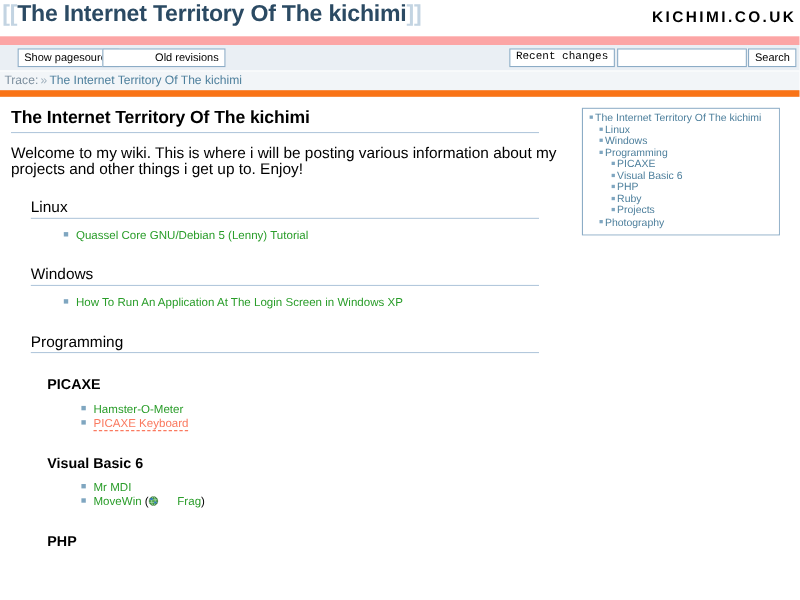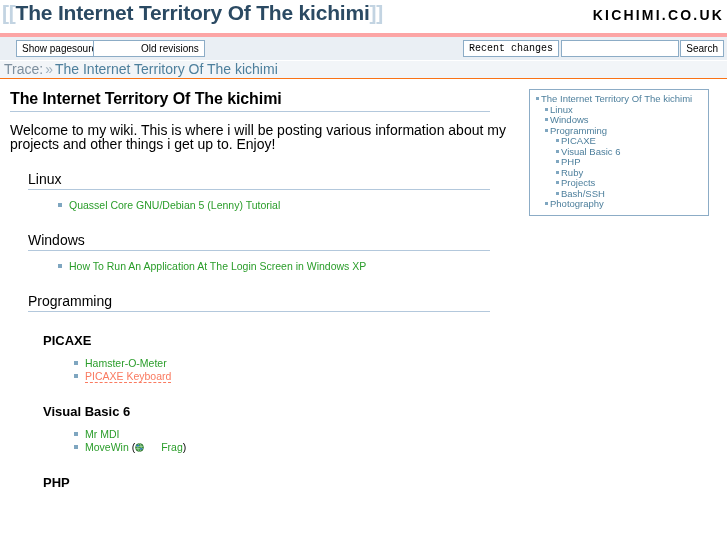--- a/index.html
+++ b/index.html
@@ -15,21 +15,21 @@
     font-family: "Liberation Sans", sans-serif;
     font-size: 11px;
     color: #000000;
   }
 
   
   #header {
     position: relative;
     height: 33px;
     background: #ffffff;
-    border-bottom: 4px solid #fca5a5;
+    border-bottom: 8px solid #fca5a5;
     overflow: hidden;
     padding-left: 40px;
   }
   #site-title {
     position: absolute;
     left: 2px;
     top: 1px;
     font-size: 21px;
     font-weight: bold;
     color: #2b4a63;
@@ -92,22 +92,22 @@
     box-sizing: content-box;
     outline: none;
   }
 
   
   #breadcrumb {
     height: 14px;
     line-height: 14px;
     padding: 1px 0 2px 4px;
     background: #f2f5f8;
-    border-bottom: 1px solid #f97316;
-    font-size: 14px;
+    border-bottom: 6px solid #f97316;
+    font-size: 11px;
     color: #7d8f9e;
     white-space: nowrap;
   }
   #breadcrumb .sep { color: #9fb0bd; padding: 0 2px; }
   #breadcrumb .crumb { color: #4d7f9c; }
 
   
   #page {
     position: relative;
     padding: 0;
@@ -282,21 +282,20 @@
       <ul id="toc-list">
         <li class="toc-item toc-l1"><span class="tdot"></span><a href="#">The Internet Territory Of The kichimi</a></li>
         <li class="toc-item toc-l2"><span class="tdot"></span><a href="#">Linux</a></li>
         <li class="toc-item toc-l2"><span class="tdot"></span><a href="#">Windows</a></li>
         <li class="toc-item toc-l2"><span class="tdot"></span><a href="#">Programming</a></li>
         <li class="toc-item toc-l3"><span class="tdot"></span><a href="#">PICAXE</a></li>
         <li class="toc-item toc-l3"><span class="tdot"></span><a href="#">Visual Basic 6</a></li>
         <li class="toc-item toc-l3"><span class="tdot"></span><a href="#">PHP</a></li>
         <li class="toc-item toc-l3"><span class="tdot"></span><a href="#">Ruby</a></li>
         <li class="toc-item toc-l3"><span class="tdot"></span><a href="#">Projects</a></li>
-        <li class="toc-item toc-l3"><span class="tdot"></span><a href="#">Bash/SSH</a></li>
         <li class="toc-item toc-l2"><span class="tdot"></span><a href="#">Photography</a></li>
       </ul>
     </div>
   </div>
 
   <div id="content">
 
     <h1 class="doc-h1">The Internet Territory Of The kichimi</h1>
 
     <p class="intro">Welcome to my wiki. This is where i will be posting various information about my projects and other things i get up to. Enjoy!</p>

